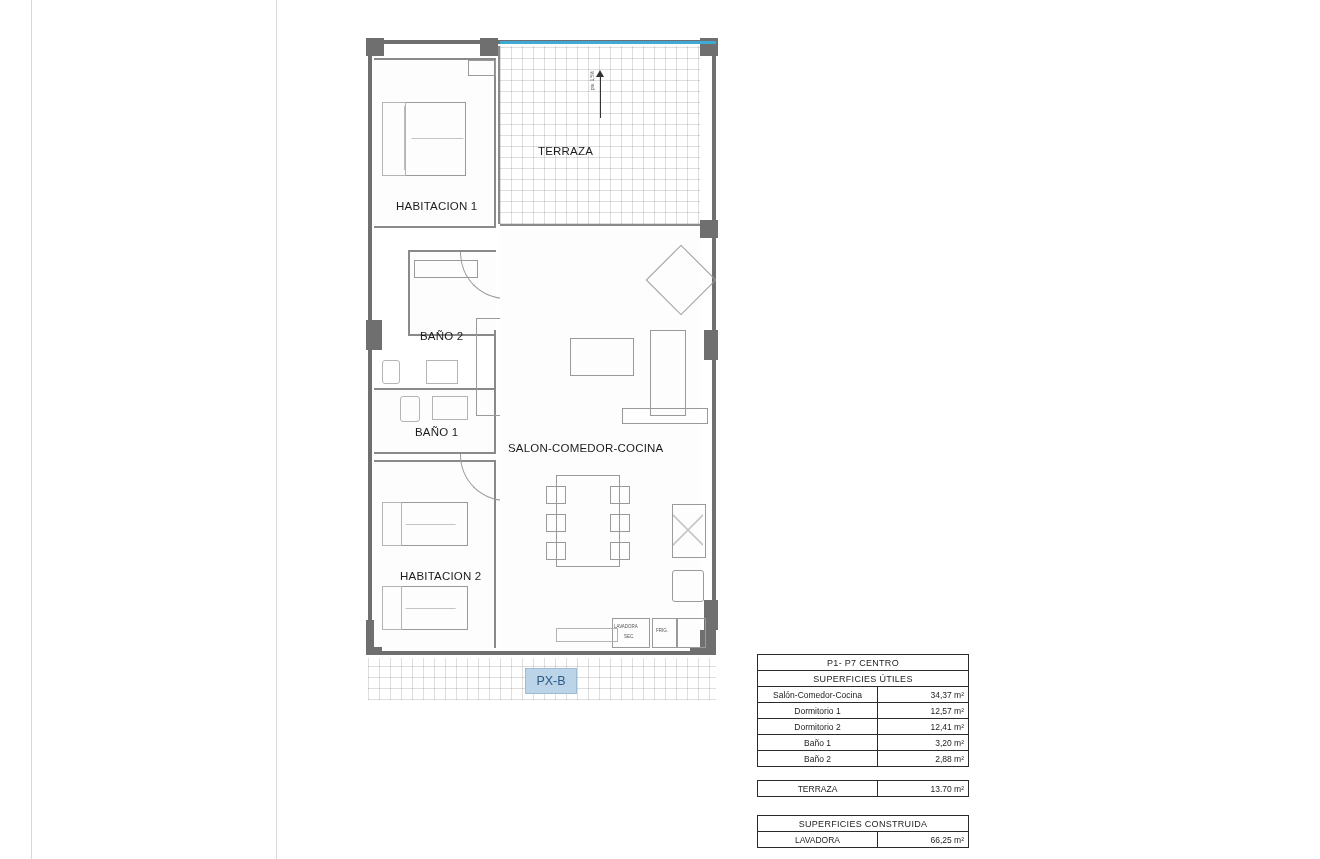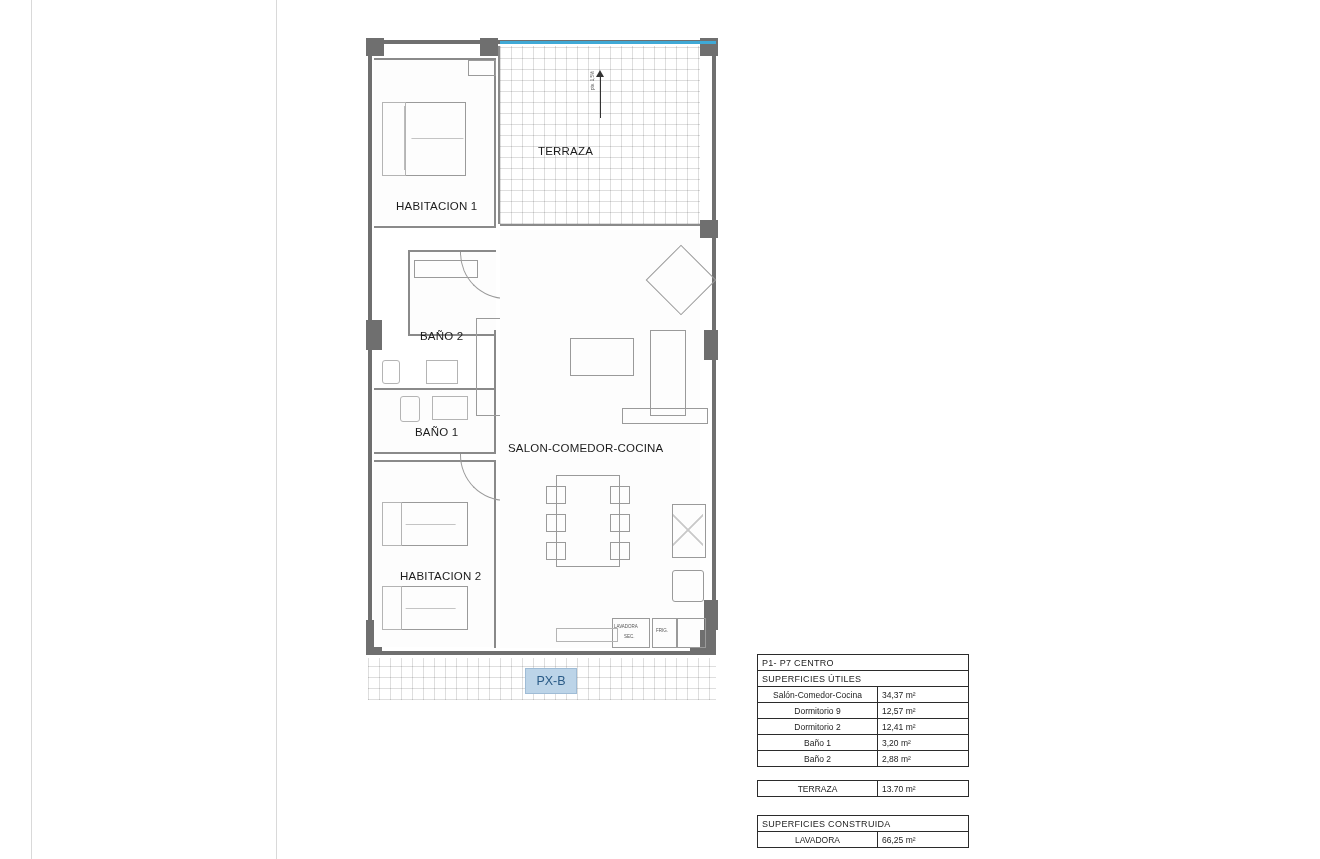--- a/index.html
+++ b/index.html
@@ -39,23 +39,23 @@
     display:flex;align-items:center;justify-content:center;
     color:#2a5b87;font-size:12.5px;
   }
 
   
   .tbl{
     position:absolute;border:1px solid #2b2b2b;border-collapse:collapse;
     font-size:8.5px;color:#1c1c1c;background:#fff;
   }
   .tbl td{border:1px solid #2b2b2b;padding:2px 4px;height:11px;}
-  .tbl .hdr{text-align:left;font-size:9px;letter-spacing:.3px;}
+  .tbl .hdr{text-align:center;font-size:9px;letter-spacing:.3px;}
   .tbl .name{text-align:center;}
-  .tbl .val{text-align:left;width:82px;}
+  .tbl .val{text-align:right;width:82px;}
 </style>
 </head>
 <body>
 
 <div class="sheet-line" id="v-line-left"></div>
 <div class="sheet-line" id="v-line-right"></div>
 
 <div id="plan">
 
   <div class="wall" style="left:8px;top:10px;width:4px;height:615px;"></div>
@@ -165,21 +165,21 @@
     <td class="hdr" colspan="2">P1- P7 CENTRO</td>
   </tr>
   <tr>
     <td class="hdr" colspan="2">SUPERFICIES ÚTILES</td>
   </tr>
   <tr>
     <td class="name">Salón-Comedor-Cocina</td>
     <td class="val">34,37 m²</td>
   </tr>
   <tr>
-    <td class="name">Dormitorio 9</td>
+    <td class="name">Dormitorio 1</td>
     <td class="val">12,57 m²</td>
   </tr>
   <tr>
     <td class="name">Dormitorio 2</td>
     <td class="val">12,41 m²</td>
   </tr>
   <tr>
     <td class="name">Baño 1</td>
     <td class="val">3,20 m²</td>
   </tr>

